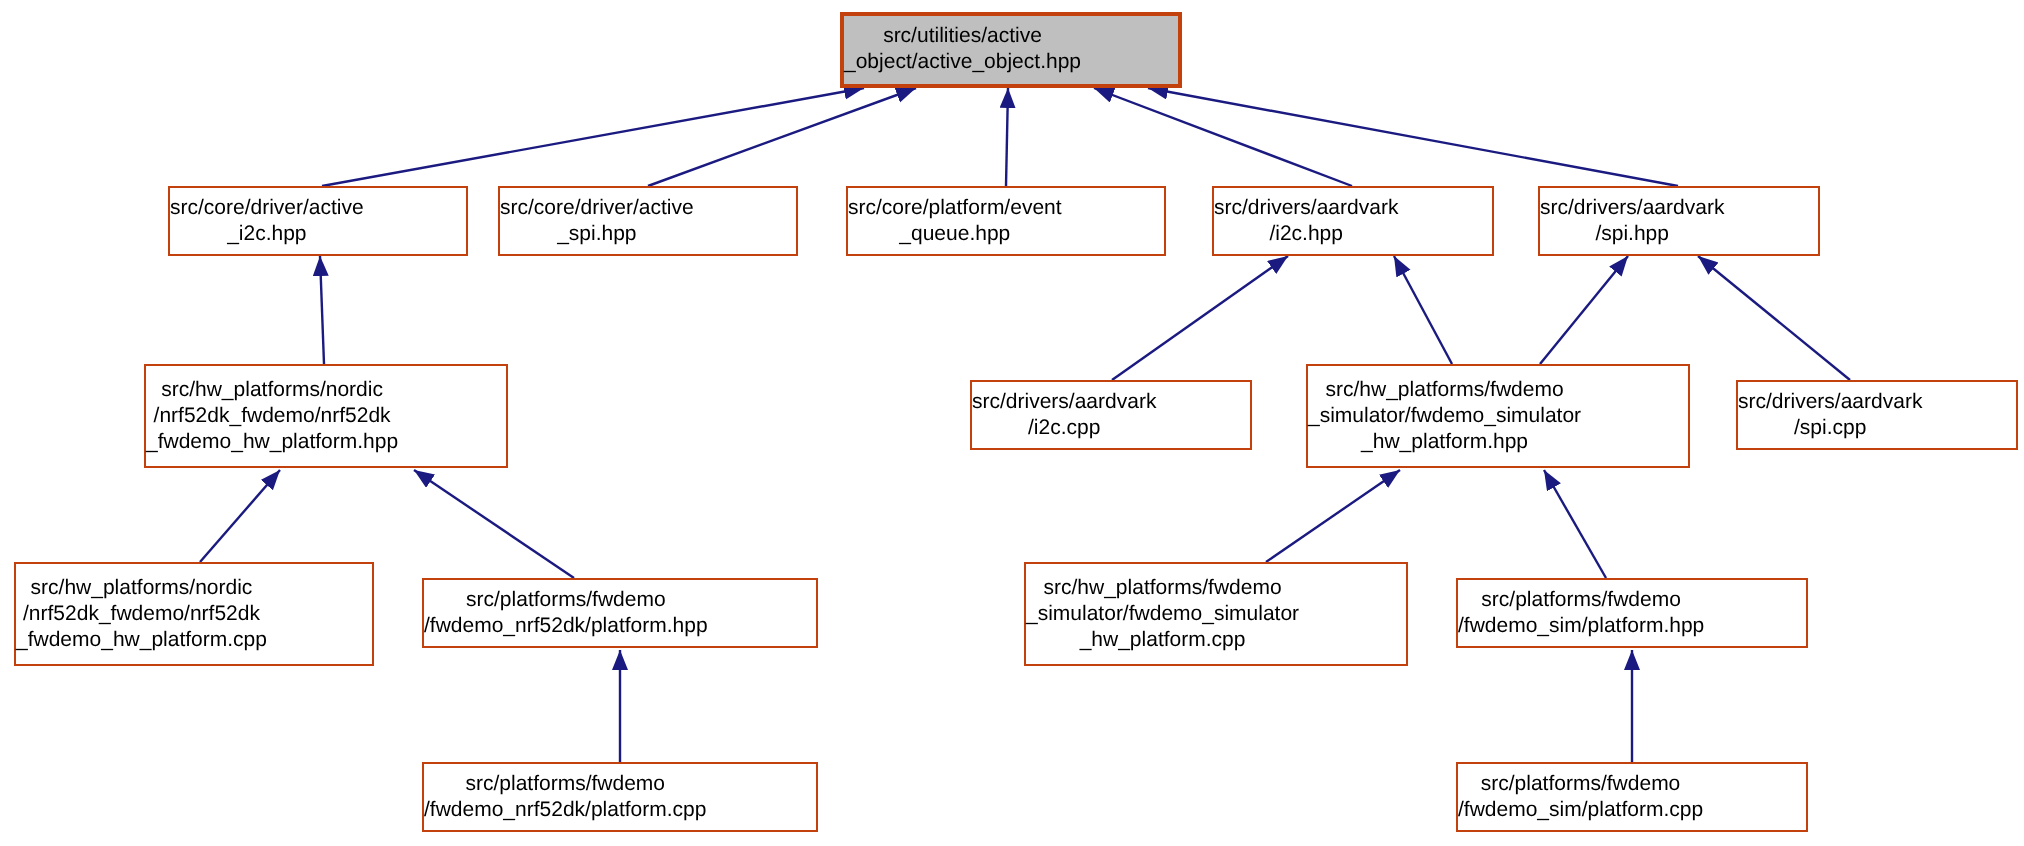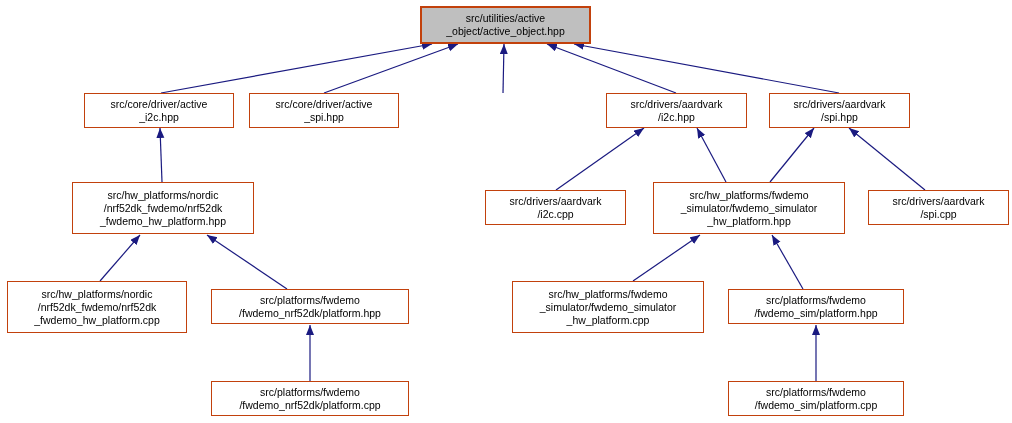--- a/index.html
+++ b/index.html
@@ -28,21 +28,21 @@
     width: 1012px;
     height: 423px;
   }
   .node {
     position: absolute;
     box-sizing: border-box;
     background: #ffffff;
     border: 1px solid #c2410c;
     display: flex;
     align-items: center;
-    justify-content: center;
+    justify-content: flex-start;
     text-align: center;
     font-size: 10.5px;
     line-height: 13px;
     color: #000000;
     cursor: pointer;
   }
   .node.root {
     background: #bfbfbf;
     border-width: 2px;
   }
@@ -80,20 +80,23 @@
   <div id="node-layer">
       <div class="node root" style="left: 420px; top: 6px; width: 171px; height: 38px; background: rgb(191, 191, 191);">
         <span>src/utilities/active<br>_object/active_object.hpp</span>
       </div>
       <div class="node" style="left: 84px; top: 93px; width: 150px; height: 35px;">
         <span>src/core/driver/active<br>_i2c.hpp</span>
       </div>
       <div class="node" style="left: 249px; top: 93px; width: 150px; height: 35px;">
         <span>src/core/driver/active<br>_spi.hpp</span>
       </div>
+      <div class="node" style="left: 423px; top: 93px; width: 160px; height: 35px;">
+        <span>src/core/platform/event<br>_queue.hpp</span>
+      </div>
       <div class="node" style="left: 606px; top: 93px; width: 141px; height: 35px;">
         <span>src/drivers/aardvark<br>/i2c.hpp</span>
       </div>
       <div class="node" style="left: 769px; top: 93px; width: 141px; height: 35px;">
         <span>src/drivers/aardvark<br>/spi.hpp</span>
       </div>
       <div class="node" style="left: 72px; top: 182px; width: 182px; height: 52px;">
         <span>src/hw_platforms/nordic<br>/nrf52dk_fwdemo/nrf52dk<br>_fwdemo_hw_platform.hpp</span>
       </div>
       <div class="node" style="left: 485px; top: 190px; width: 141px; height: 35px;">

